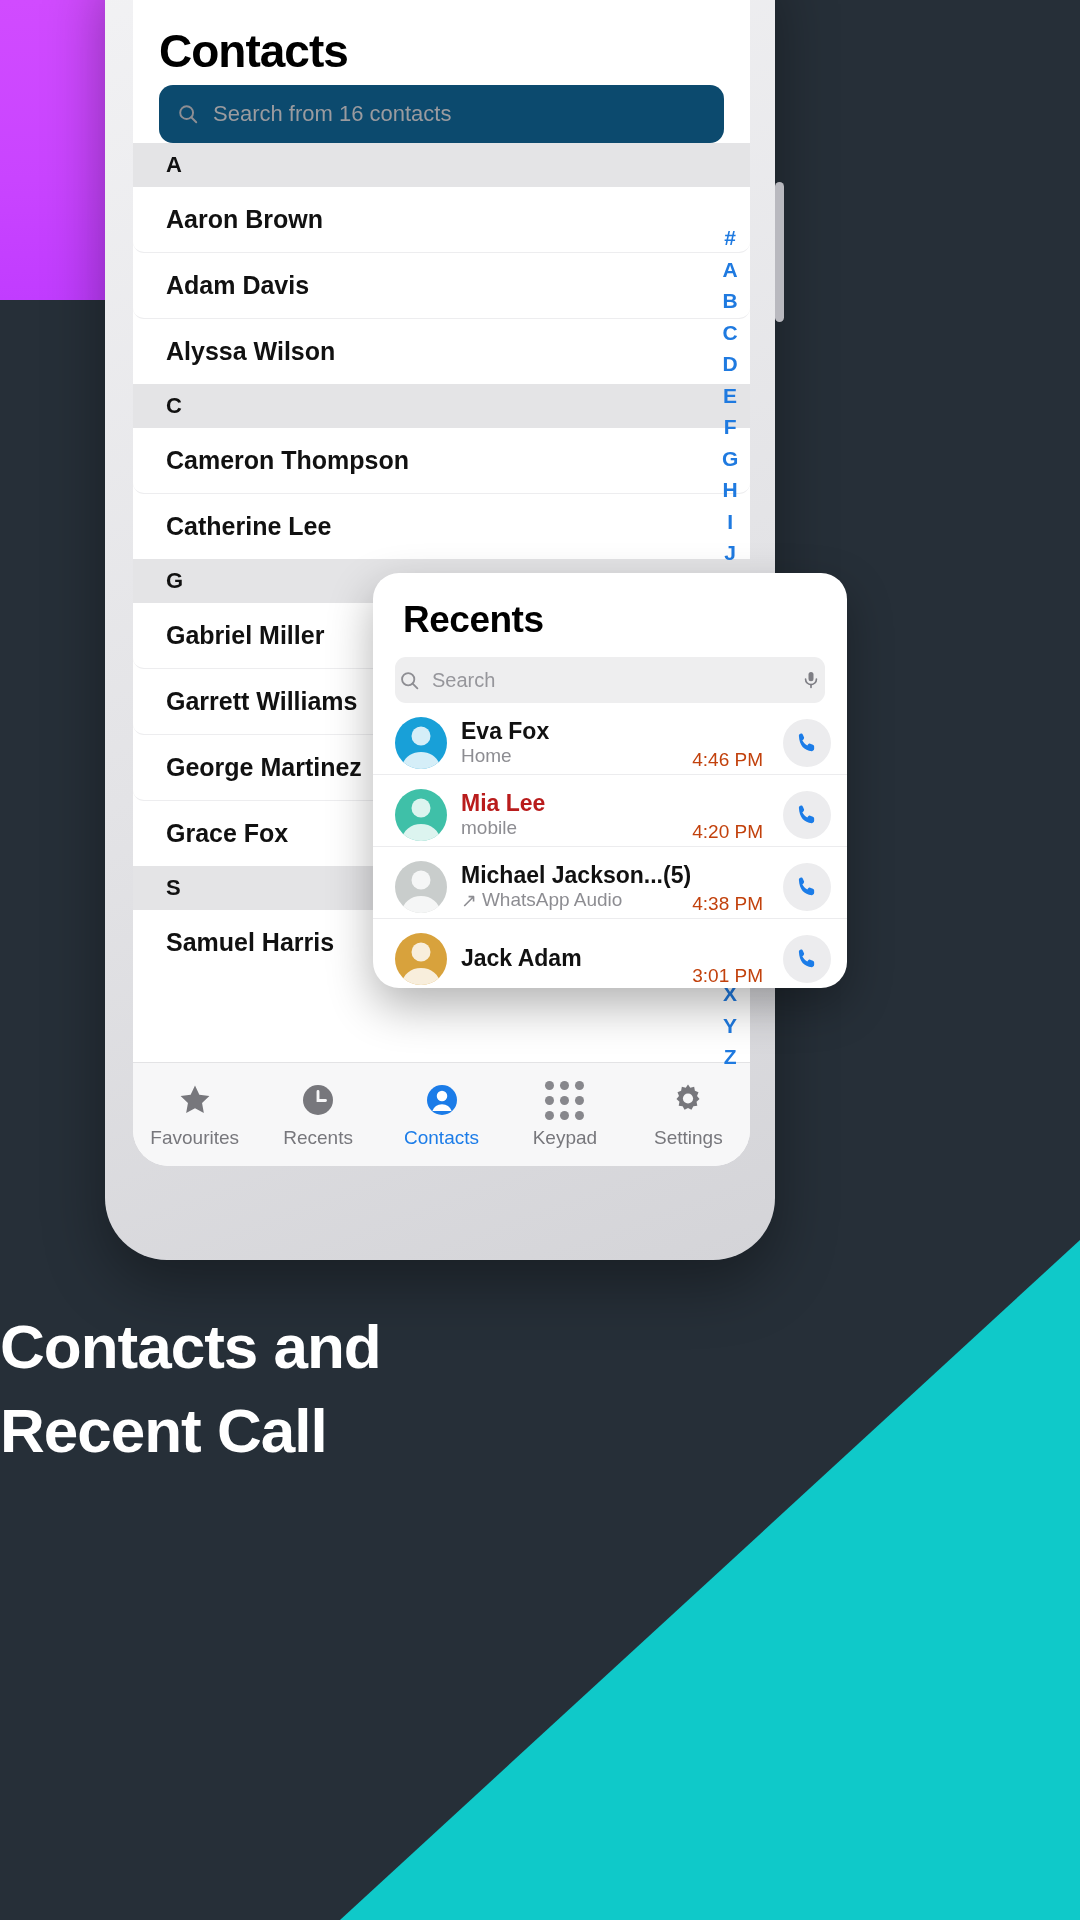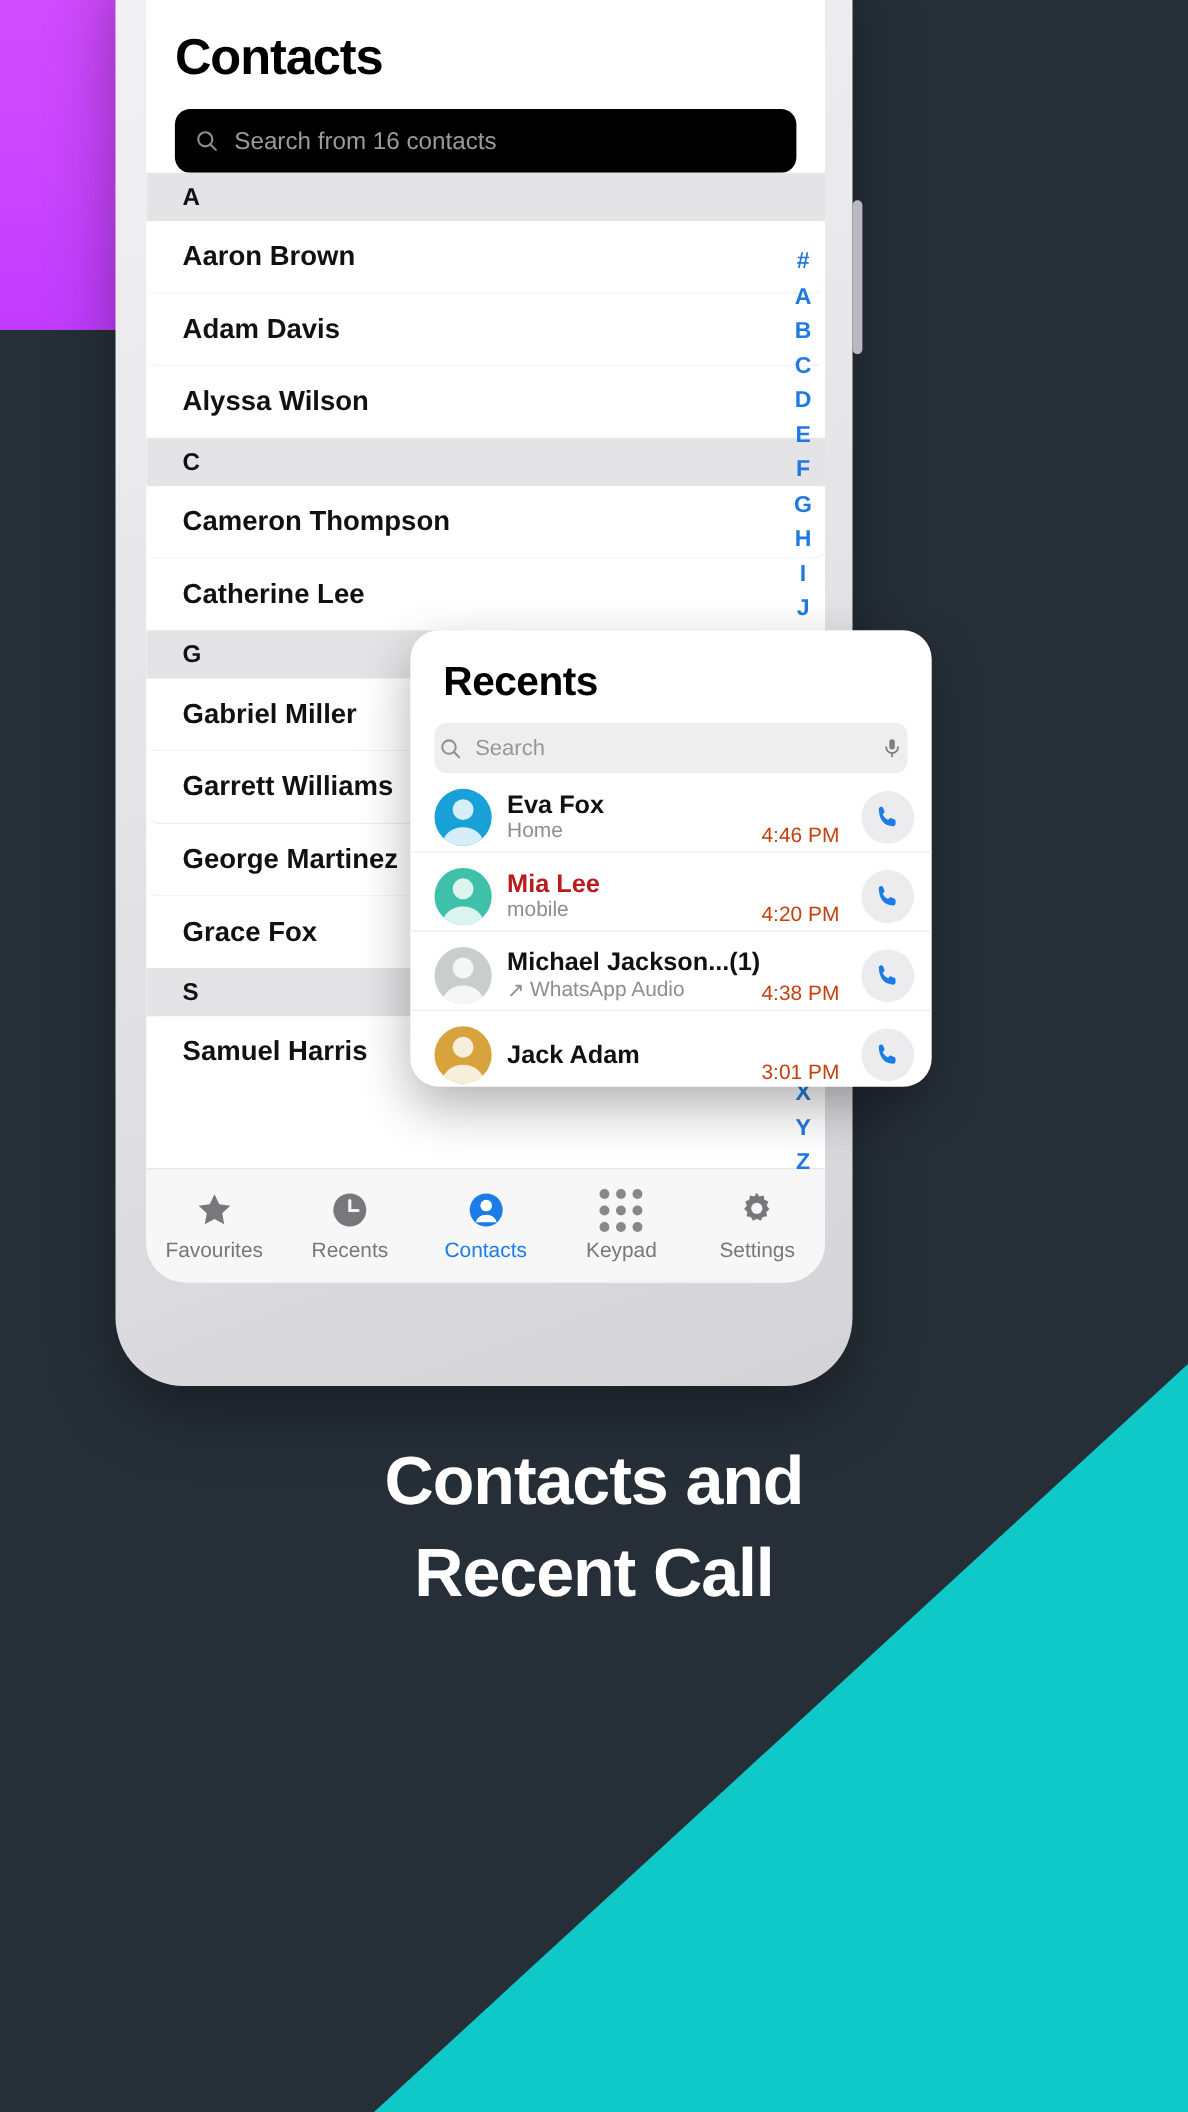--- a/index.html
+++ b/index.html
@@ -44,21 +44,21 @@
     overflow:hidden;
   }
 
   
   #contacts-header { padding:26px 26px 0 26px; background:#fff; }
   #page-title {
     font-size:46px; font-weight:700; letter-spacing:-1px; color:#000;
     line-height:1.1;
   }
   #contacts-search-bar {
-    margin-top:22px; height:58px; background:#000000; border-radius:14px;
+    margin-top:8px; height:58px; background:#0c4a6e; border-radius:14px;
     display:flex; align-items:center; padding:0 18px; gap:14px;
   }
   #contacts-search-bar .mag { width:22px; height:22px; flex:0 0 auto; }
   #contacts-search-placeholder { font-size:22px; color:#9b9b9f; }
 
   
   #contacts-list { position:relative; }
   .sec-header {
     background:#e4e4e6; padding:9px 33px; font-size:22px; font-weight:700; color:#111;
   }
@@ -125,21 +125,21 @@
   .rec-sub { font-size:19px; color:#8d8d92; display:flex; align-items:center; gap:5px; white-space:nowrap; }
   .rec-time { font-size:19px; color:#c2410c; flex:0 0 auto; padding-right:6px;margin-top:35px; }
   .call-btn {
     width:48px; height:48px; border-radius:50%; background:#ececee;
     display:flex; align-items:center; justify-content:center; flex:0 0 auto;
   }
 
   
   #caption {
     position:absolute; left:0; top:1305px; width:100%;
-    text-align:center; color:#fff;
+    color:#fff;
     font-size:62px; font-weight:700; line-height:1.36; letter-spacing:-1px;
     z-index:30;
   }
 </style>
 </head>
 <body>
 
 <div id="bg-purple"></div>
 <div id="bg-teal"></div>
 
@@ -319,21 +319,21 @@
             <path d="M6.6 3.2c.8 0 1.3.5 1.6 1.2l1 2.4c.3.7.1 1.4-.5 1.9l-1 .8c.9 2 2.6 3.7 4.6 4.7l.8-1c.5-.6 1.2-.8 1.9-.5l2.4 1c.7.3 1.2.8 1.2 1.6v2.1c0 1.2-1 2.2-2.2 2.1C9.3 19 5 14.7 4.5 5.4 4.4 4.2 5.4 3.2 6.6 3.2z" fill="#1b7ce8"></path>
           </svg>
         </div>
       </div>
       <div class="recent-row">
         <div class="avatar" style="background:#c9cdcc"><svg viewBox="0 0 52 52" width="52" height="52">
             <circle cx="26" cy="19" r="9.5" fill="rgba(255,255,255,.82)"></circle>
             <path d="M6 52c2-11 10-17 20-17s18 6 20 17z" fill="rgba(255,255,255,.82)"></path>
           </svg></div>
         <div class="rec-texts">
-          <div class="rec-name">Michael Jackson...(1)</div>
+          <div class="rec-name">Michael Jackson...(5)</div>
           <div class="rec-sub">
             <span>↗</span>
             <span>WhatsApp Audio</span>
           </div>
         </div>
         <div class="rec-time">4:38 PM</div>
         <div class="call-btn">
           <svg width="26" height="26" viewBox="0 0 24 24">
             <path d="M6.6 3.2c.8 0 1.3.5 1.6 1.2l1 2.4c.3.7.1 1.4-.5 1.9l-1 .8c.9 2 2.6 3.7 4.6 4.7l.8-1c.5-.6 1.2-.8 1.9-.5l2.4 1c.7.3 1.2.8 1.2 1.6v2.1c0 1.2-1 2.2-2.2 2.1C9.3 19 5 14.7 4.5 5.4 4.4 4.2 5.4 3.2 6.6 3.2z" fill="#1b7ce8"></path>
           </svg>

